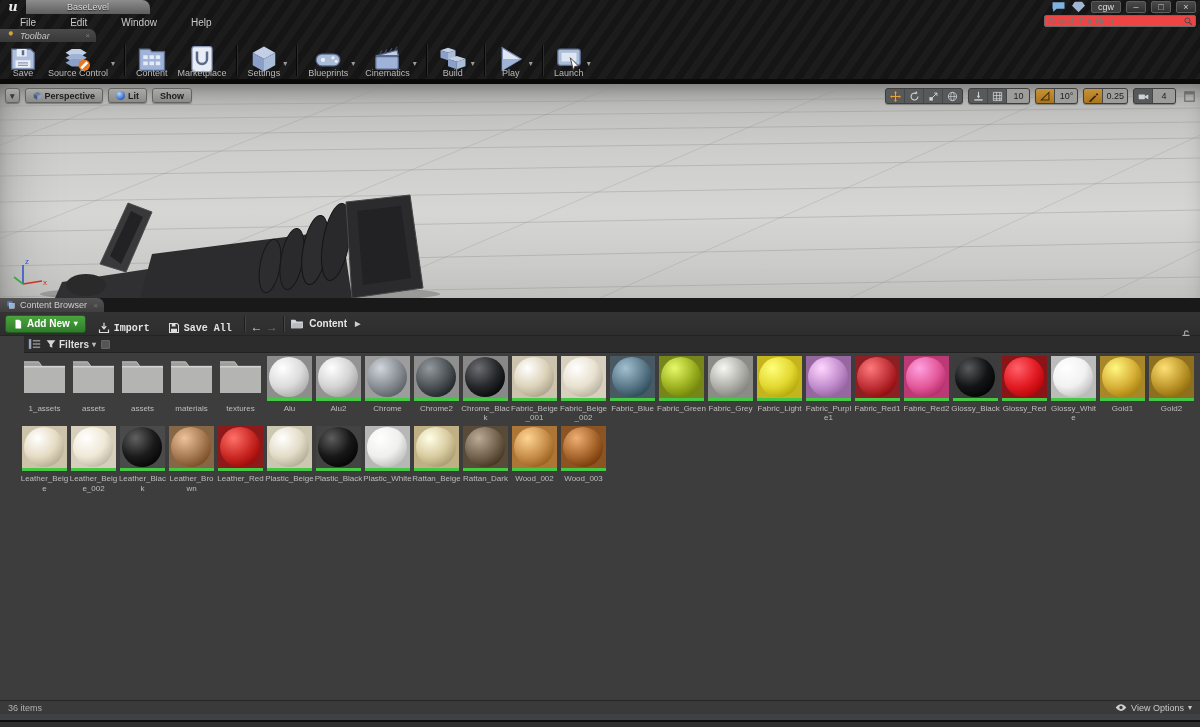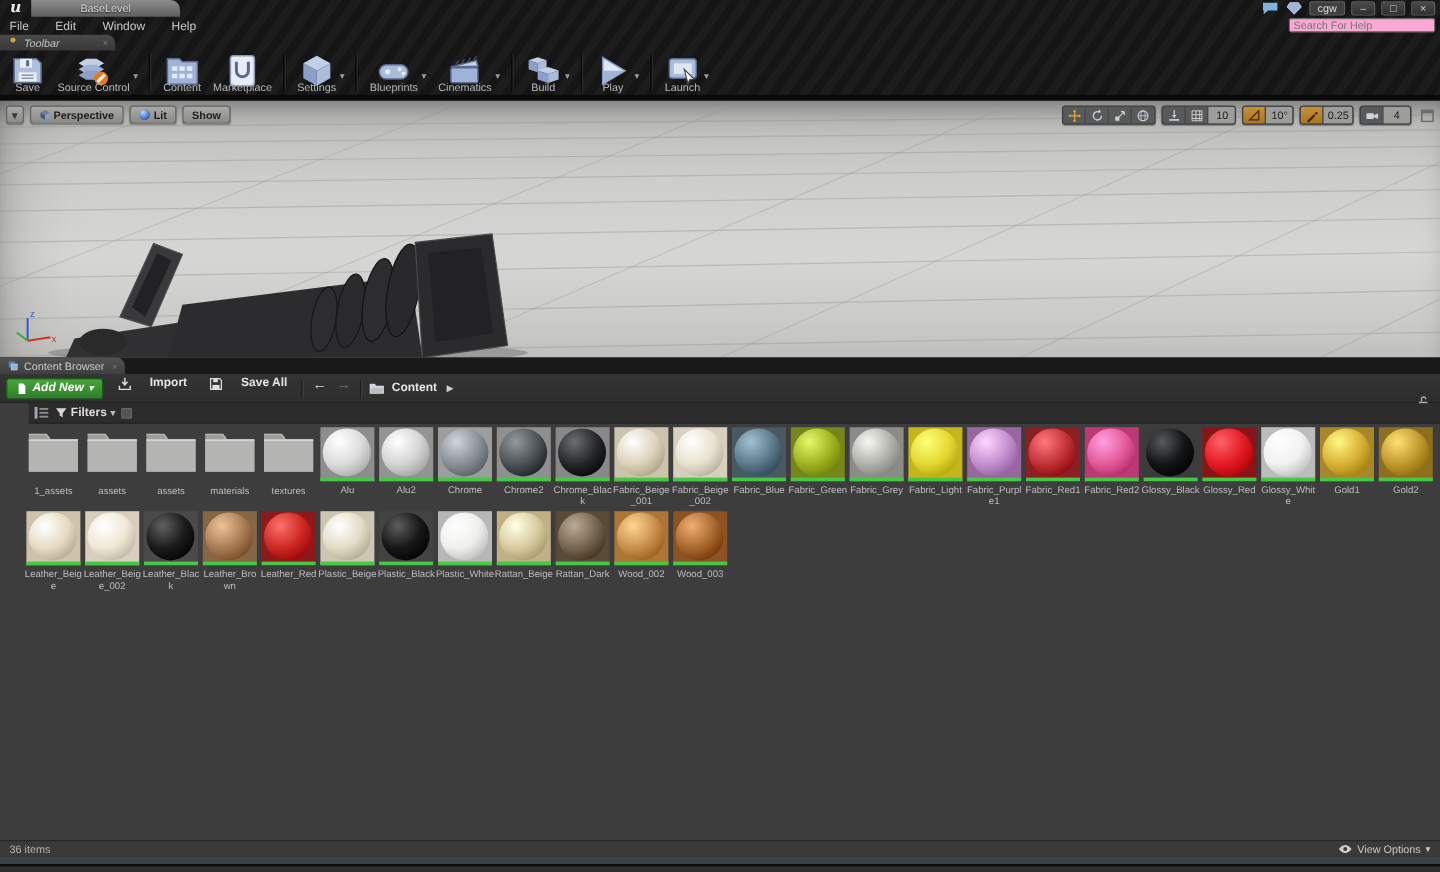--- a/index.html
+++ b/index.html
@@ -14,22 +14,22 @@
   .ue-logo { width:26px; height:15px; color:#e9e9e9; font-family:"DejaVu Serif", serif; font-style:italic; font-weight:bold; font-size:13px; text-align:center; line-height:14px; }
   .level-tab { position:absolute; left:26px; top:0; width:124px; height:14px;
     background:linear-gradient(#8d8d8d,#5e5e5e); border-radius:0 8px 0 0;
     color:#d9d9d9; font-size:9px; text-align:center; line-height:14px; text-shadow:0 1px 1px #222; }
   .tb-right { position:absolute; right:4px; top:1px; display:flex; align-items:center; gap:5px; }
   .tb-ico { width:15px; height:12px; }
   .user-chip { background:#3f3f3f; border:1px solid #5a5a5a; border-radius:2px; color:#ddd; font-size:9px; padding:0 6px; height:12px; line-height:11px; }
   .winbtn { width:20px; height:12px; background:linear-gradient(#4a4a4a,#303030); border:1px solid #5e5e5e; border-radius:2px;
     color:#ccc; font-size:9px; line-height:10px; text-align:center; }
   .menubar { position:absolute; left:0; top:15px; width:1200px; height:14px; display:flex; align-items:center; gap:22px; padding-left:8px; }
-  .menu-item { color:#c9c9c9; font-size:10px; }
-  .help-search { position:absolute; right:4px; top:15px; width:122px; height:12px; background:#f9a8d4; border:1px solid #6a6a6a; border-radius:2px; display:flex; align-items:center; }
+  .menu-item { color:#c9c9c9; font-size:10px;margin-left:12px; }
+  .help-search { position:absolute; right:4px; top:15px; width:152px; height:12px; background:#ef4444; border:1px solid #6a6a6a; border-radius:2px; display:flex; align-items:center; }
   .help-search input { flex:1; border:none; background:transparent; font-size:9px; color:#3a3a3a; padding:0 3px; outline:none; font-family:"Liberation Sans",sans-serif; }
   .help-search svg { width:10px; height:10px; margin-right:2px; }
 
   
   .toolbar-tab { position:absolute; left:0; top:29px; height:13px; width:96px; background:linear-gradient(#4a4a4a,#383838);
     border-radius:0 7px 0 0; display:flex; align-items:center; gap:4px; padding:0 6px; color:#c3c3c3; font-size:9px;font-style:italic; }
   .toolbar-tab .tabx { color:#7d7d7d; font-size:8px; margin-left:auto; }
   .toolbar-row { position:absolute; left:0; top:42px; width:1200px; height:37px; display:flex; align-items:stretch; padding-left:2px; }
   .tbtn { display:flex; flex-direction:row; align-items:center; padding:1px 4px 1px 6px; }
   .tbtn .col { display:flex; flex-direction:column; align-items:center; }
@@ -63,23 +63,23 @@
   
   .cb { position:absolute; left:0; top:298px; width:1200px; height:416px; background:#3d3d3d; }
   .cb-tabstrip { position:absolute; left:0; top:0; width:1200px; height:14px; background:#191919; }
   .cb-tab { position:absolute; left:0; top:0; height:14px; width:104px; background:linear-gradient(#525252,#3f3f3f);
     border-radius:0 7px 0 0; display:flex; align-items:center; gap:4px; padding:0 6px; color:#cccccc; font-size:9px; }
   .cb-tab .tabx { color:#777; font-size:8px; margin-left:auto; }
   .cb-toolbar { position:absolute; left:0; top:14px; width:1200px; height:24px; background:linear-gradient(#343434,#2d2d2d);
     display:flex; align-items:center; gap:6px; padding:0 5px; border-bottom:1px solid #242424; }
   .addnew { display:flex; align-items:center; gap:4px; height:18px; padding:0 7px;
     background:linear-gradient(#4aa43c,#2e7d2a); border:1px solid #1f5c1e; border-radius:3px;
-    color:#fff; font-weight:bold; font-size:10px;font-style:italic; }
+    color:#fff; font-weight:bold; font-size:10px; }
   .addnew .caret { font-size:8px; color:#e8ffe8; }
-  .cb-btn { display:flex; align-items:flex-start; gap:15px; color:#e4e4e4; font-weight:bold; font-size:10px; padding:0 6px; height:20px; }
+  .cb-btn { display:flex; align-items:flex-end; gap:4px; color:#e4e4e4; font-weight:bold; font-size:10px; padding:0 6px; height:20px;font-family:Liberation Mono, monospace; }
   .cb-btn svg { width:12px; height:12px; }
   .cb-sep { width:1px; height:16px; background:#1d1d1d; box-shadow:1px 0 0 #454545; }
   .nav-arrow { font-size:12px; line-height:12px; padding:0 2px; }
   .crumb { display:flex; align-items:center; gap:5px; color:#e6e6e6; font-weight:bold; font-size:10px; }
   .crumb .arr { font-size:7px; color:#cfcfcf; margin-left:3px; }
   .cb-lock { position:absolute; right:8px; top:17px; width:12px; height:13px; }
   .cb-filter { position:absolute; left:0; top:38px; width:1200px; height:17px; background:#2c2c2c; display:flex; align-items:center; gap:5px; padding:0 4px; border-bottom:1px solid #222;margin-left:24px; }
   .src-ico { width:13px; height:12px; }
   .filters { display:flex; align-items:center; gap:3px; color:#dedede; font-weight:bold; font-size:10px; }
   .filters .caret { font-size:8px; color:#bbb; }

